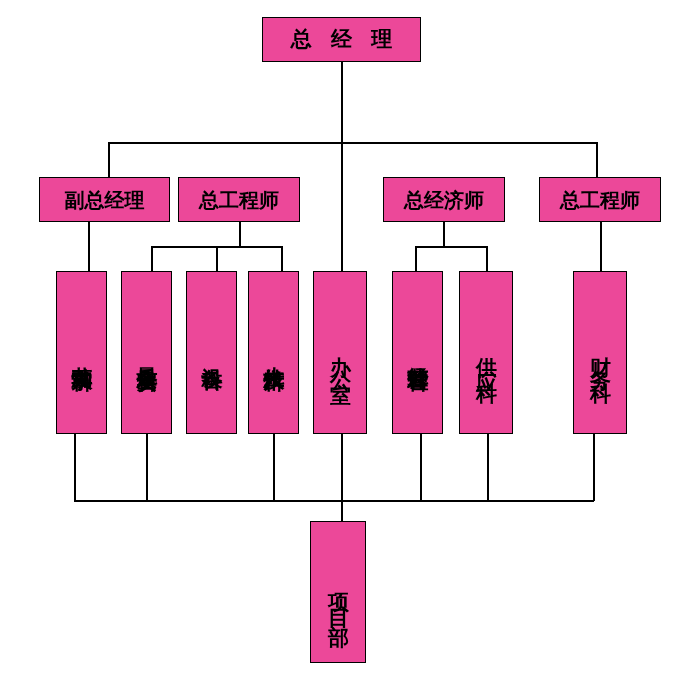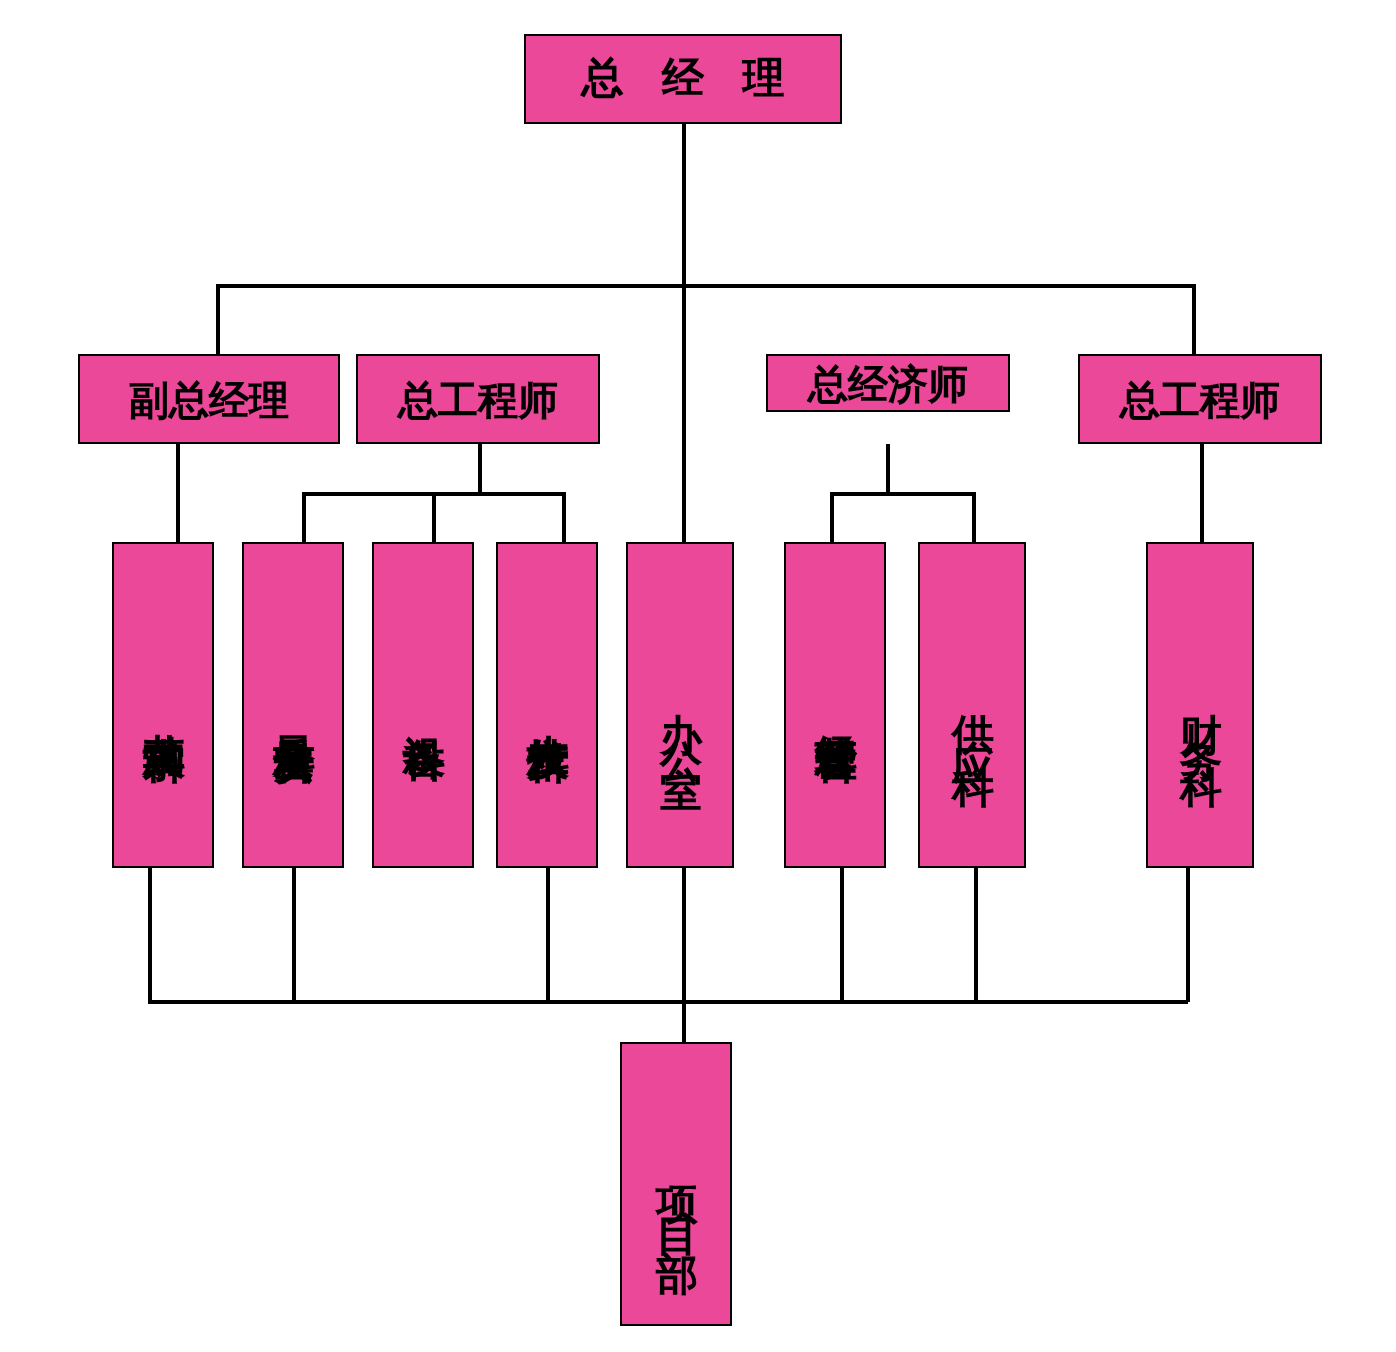--- a/index.html
+++ b/index.html
@@ -118,21 +118,21 @@
   </div>
 
   <div class="box horiz" style="left:39px; top:177px; width:131px; height:45px;">
     <span class="label">副总经理</span>
   </div>
 
   <div class="box horiz" style="left:178px; top:177px; width:122px; height:45px;">
     <span class="label">总工程师</span>
   </div>
 
-  <div class="box horiz" style="left:383px; top:177px; width:122px; height:29px;">
+  <div class="box horiz" style="left:383px; top:177px; width:122px; height:45px;">
     <span class="label">总经济师</span>
   </div>
 
   <div class="box horiz" style="left:539px; top:177px; width:122px; height:45px;">
     <span class="label">总工程师</span>
   </div>
 
   <div class="box vert" style="left:56px; top:271px; width:51px; height:163px;">
     <span class="label">劳动人事科</span>
   </div>

